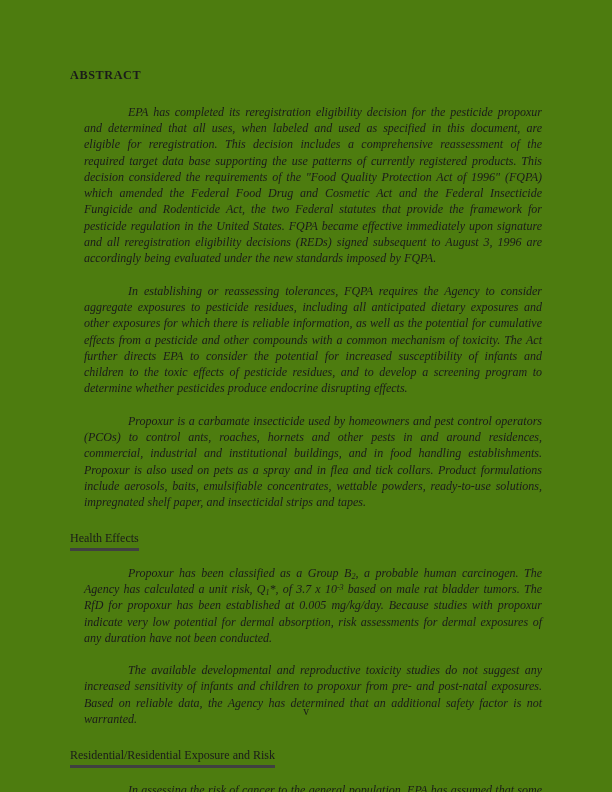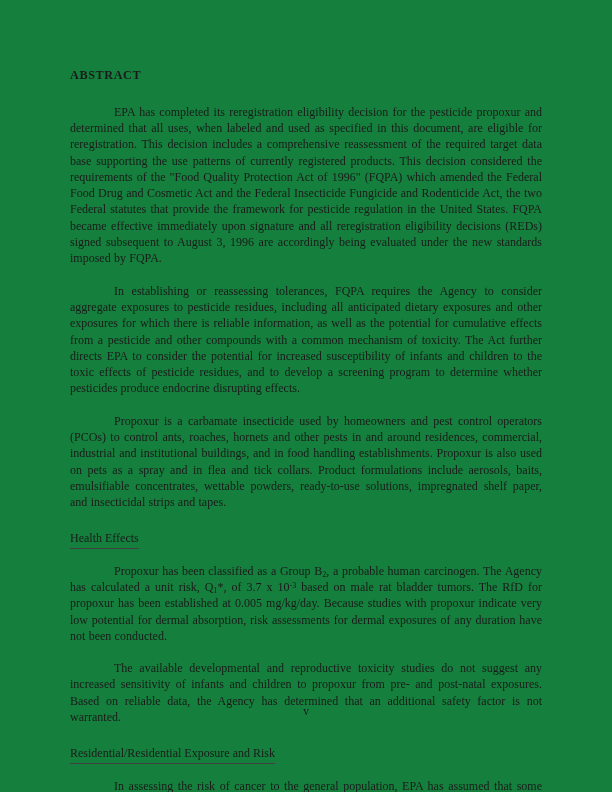--- a/index.html
+++ b/index.html
@@ -8,21 +8,21 @@
     background: #ffffff;
   }
   body {
     font-family: "Liberation Serif", "DejaVu Serif", serif;
     color: #1a1a1a;
   }
   #page {
     position: relative;
     width: 612px;
     height: 792px;
-    background: #15803d;
+    background: #4d7c0f;
     overflow: hidden;
     box-sizing: border-box;
   }
   #page-body {
     position: absolute;
     left: 70px;
     top: 68px;
     width: 472px;
   }
   .doc-title {
@@ -31,35 +31,36 @@
     letter-spacing: 0.6px;
     margin: 0 0 21px 0;
     line-height: 1.2;
   }
   .section-heading {
     font-size: 12px;
     font-weight: normal;
     margin: 0 0 2px 0;
     padding: 0 0 1px 0;
     display: inline-block;
-    border-bottom: 1px solid #404040;
+    border-bottom: 3px solid #404040;
     line-height: 1.35;
   }
   .heading-wrap {
     margin: 18px 0 12px 0;
   }
   p.para {
     font-size: 12px;
     line-height: 16.3px;
     text-align: justify;
     text-indent: 44px;
-    margin: 0 0 16px 0;
+    margin: 0 0 16px 14px;
     -webkit-hyphens: none;
     hyphens: none;
     word-spacing: 0.3px;
+    font-style: italic;
   }
   p.para:last-child {
     margin-bottom: 0;
   }
   sub {
     font-size: 0.68em;
     vertical-align: -0.22em;
     line-height: 0;
   }
   sup {

